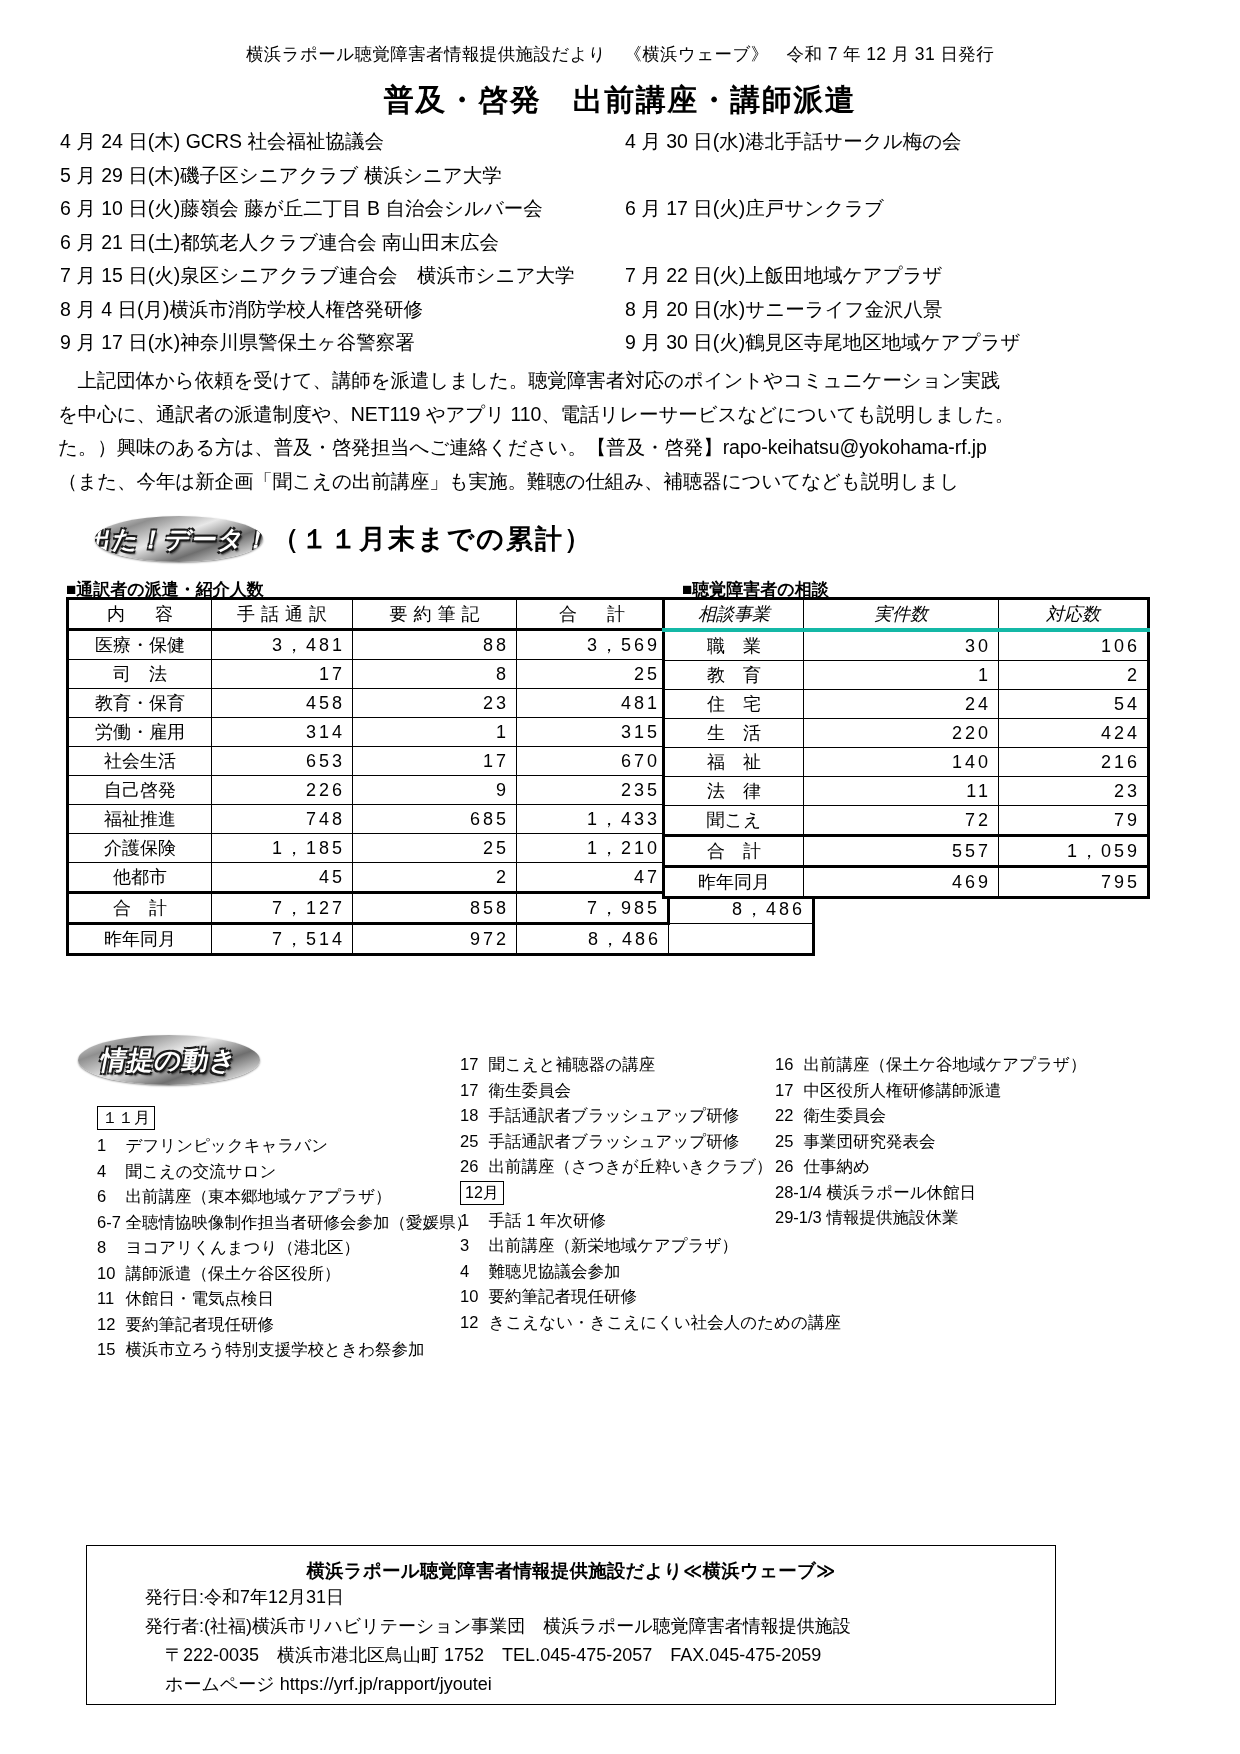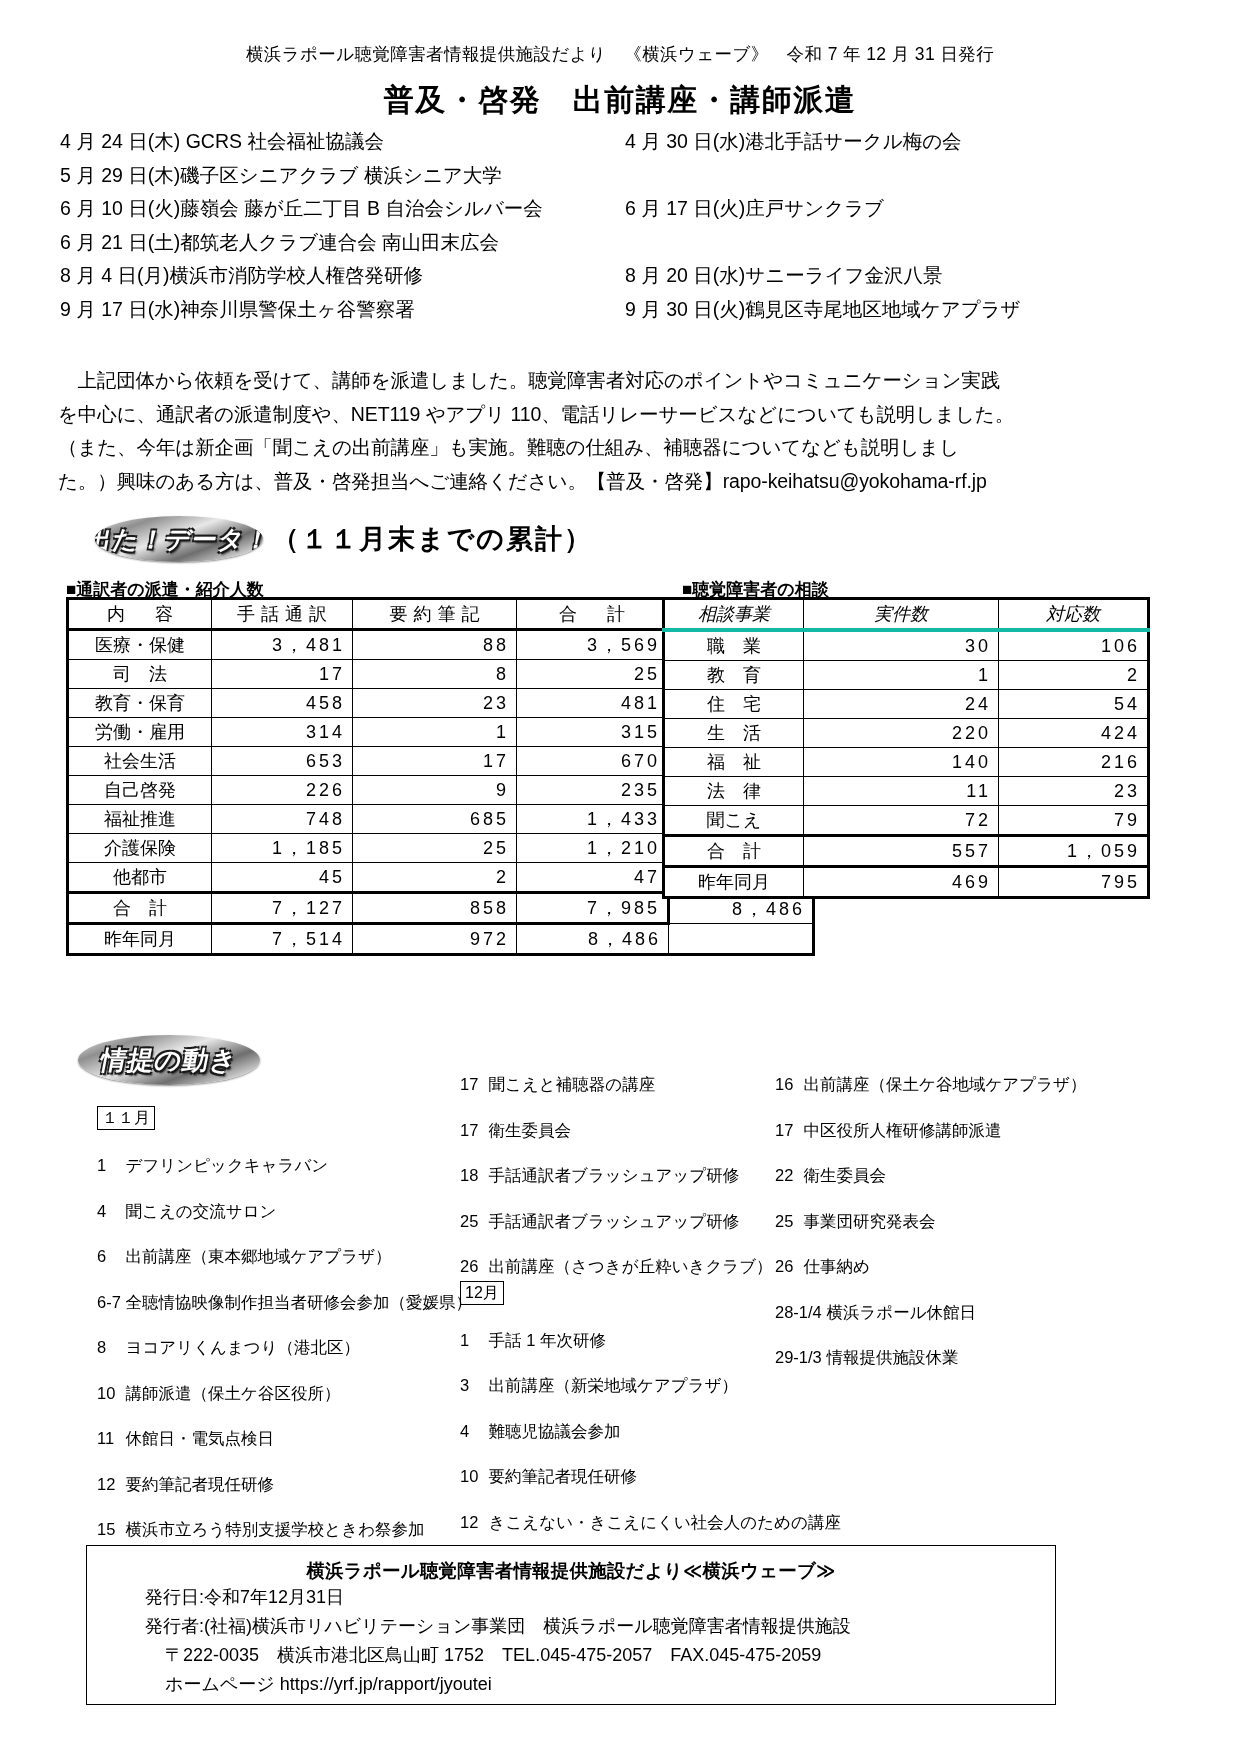--- a/index.html
+++ b/index.html
@@ -165,21 +165,21 @@
   #act-col2 { left: 460px; top: 1052px; }
   #act-col3 { left: 775px; top: 1052px; }
   .month-tag {
     display: inline-block;
     border: 1.4px solid #000;
     padding: 0 4px 1px 4px;
     font-size: 16px;
     line-height: 21px;
     margin-bottom: 3px;
   }
-  .act-line { display: block; margin-top: 20px; }
+  .act-line { display: block; }
   .act-no { display: inline-block; min-width: 24px; }
 
   
   .footer {
     position: absolute;
     left: 86px; top: 1545px;
     width: 970px;
     height: 160px;
     border: 1.6px solid #000;
     box-sizing: border-box;
@@ -220,34 +220,38 @@
       </div>
       <div class="sched-row">
         <div class="sched-left">6 月 10 日(火)藤嶺会 藤が丘二丁目 B 自治会シルバー会</div>
         <div class="sched-right">6 月 17 日(火)庄戸サンクラブ</div>
       </div>
       <div class="sched-row">
         <div class="sched-left">6 月 21 日(土)都筑老人クラブ連合会 南山田末広会</div>
         <div class="sched-right"></div>
       </div>
       <div class="sched-row">
+        <div class="sched-left">7 月 15 日(火)泉区シニアクラブ連合会　横浜市シニア大学</div>
+        <div class="sched-right">7 月 22 日(火)上飯田地域ケアプラザ</div>
+      </div>
+      <div class="sched-row">
         <div class="sched-left">8 月 4 日(月)横浜市消防学校人権啓発研修</div>
         <div class="sched-right">8 月 20 日(水)サニーライフ金沢八景</div>
       </div>
       <div class="sched-row">
         <div class="sched-left">9 月 17 日(水)神奈川県警保土ヶ谷警察署</div>
         <div class="sched-right">9 月 30 日(火)鶴見区寺尾地区地域ケアプラザ</div>
       </div>
     </div>
 
   <div class="para" id="para">
       <div>　上記団体から依頼を受けて、講師を派遣しました。聴覚障害者対応のポイントやコミュニケーション実践</div>
       <div>を中心に、通訳者の派遣制度や、NET119 やアプリ 110、電話リレーサービスなどについても説明しました。</div>
+      <div>た。）興味のある方は、普及・啓発担当へご連絡ください。【普及・啓発】rapo-keihatsu@yokohama-rf.jp</div>
       <div>（また、今年は新企画「聞こえの出前講座」も実施。難聴の仕組み、補聴器についてなども説明しまし</div>
-      <div>た。）興味のある方は、普及・啓発担当へご連絡ください。【普及・啓発】rapo-keihatsu@yokohama-rf.jp</div>
     </div>
 
   <div class="badge" id="badge-data">
     <span>出た！データ！</span>
   </div>
   <div class="data-caption">（１１月末までの累計）</div>
 
   <div class="tbl-label" id="lbl-haken">■通訳者の派遣・紹介人数</div>
   <div class="tbl-label" id="lbl-soudan">■聴覚障害者の相談</div>
   <div class="tbl-label" id="lbl-kenshu">■通訳者の現任研修</div>

